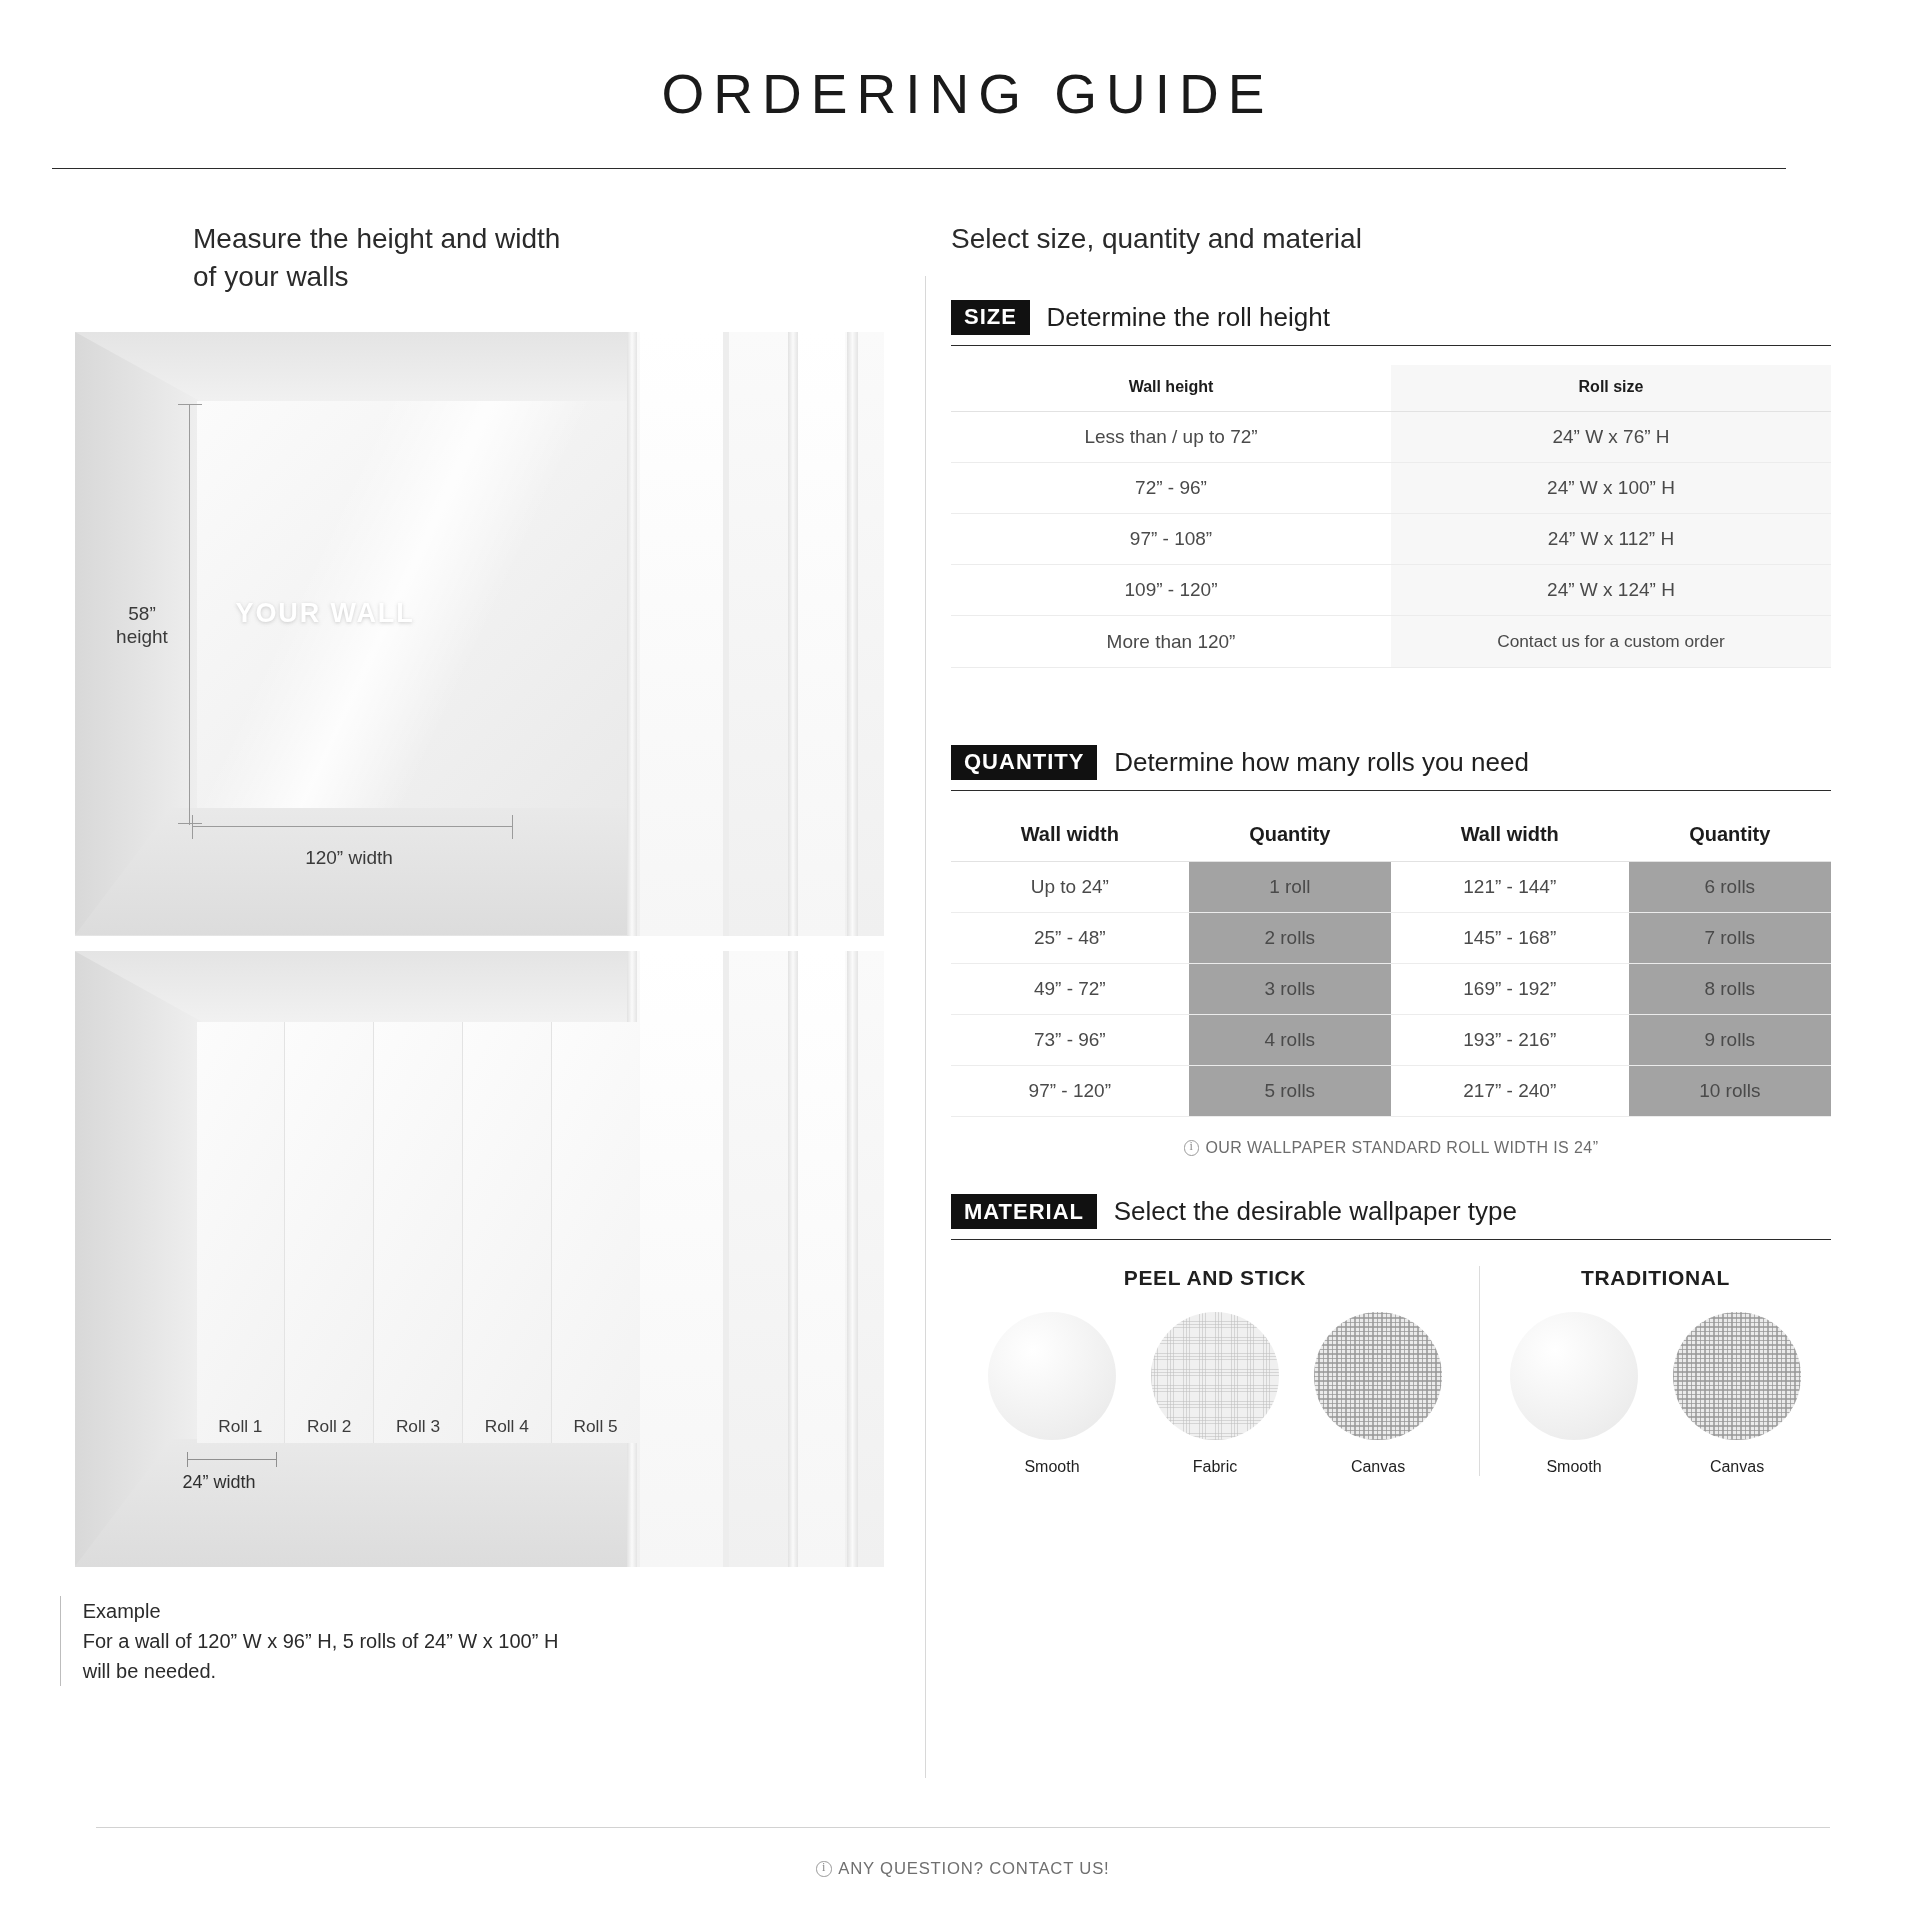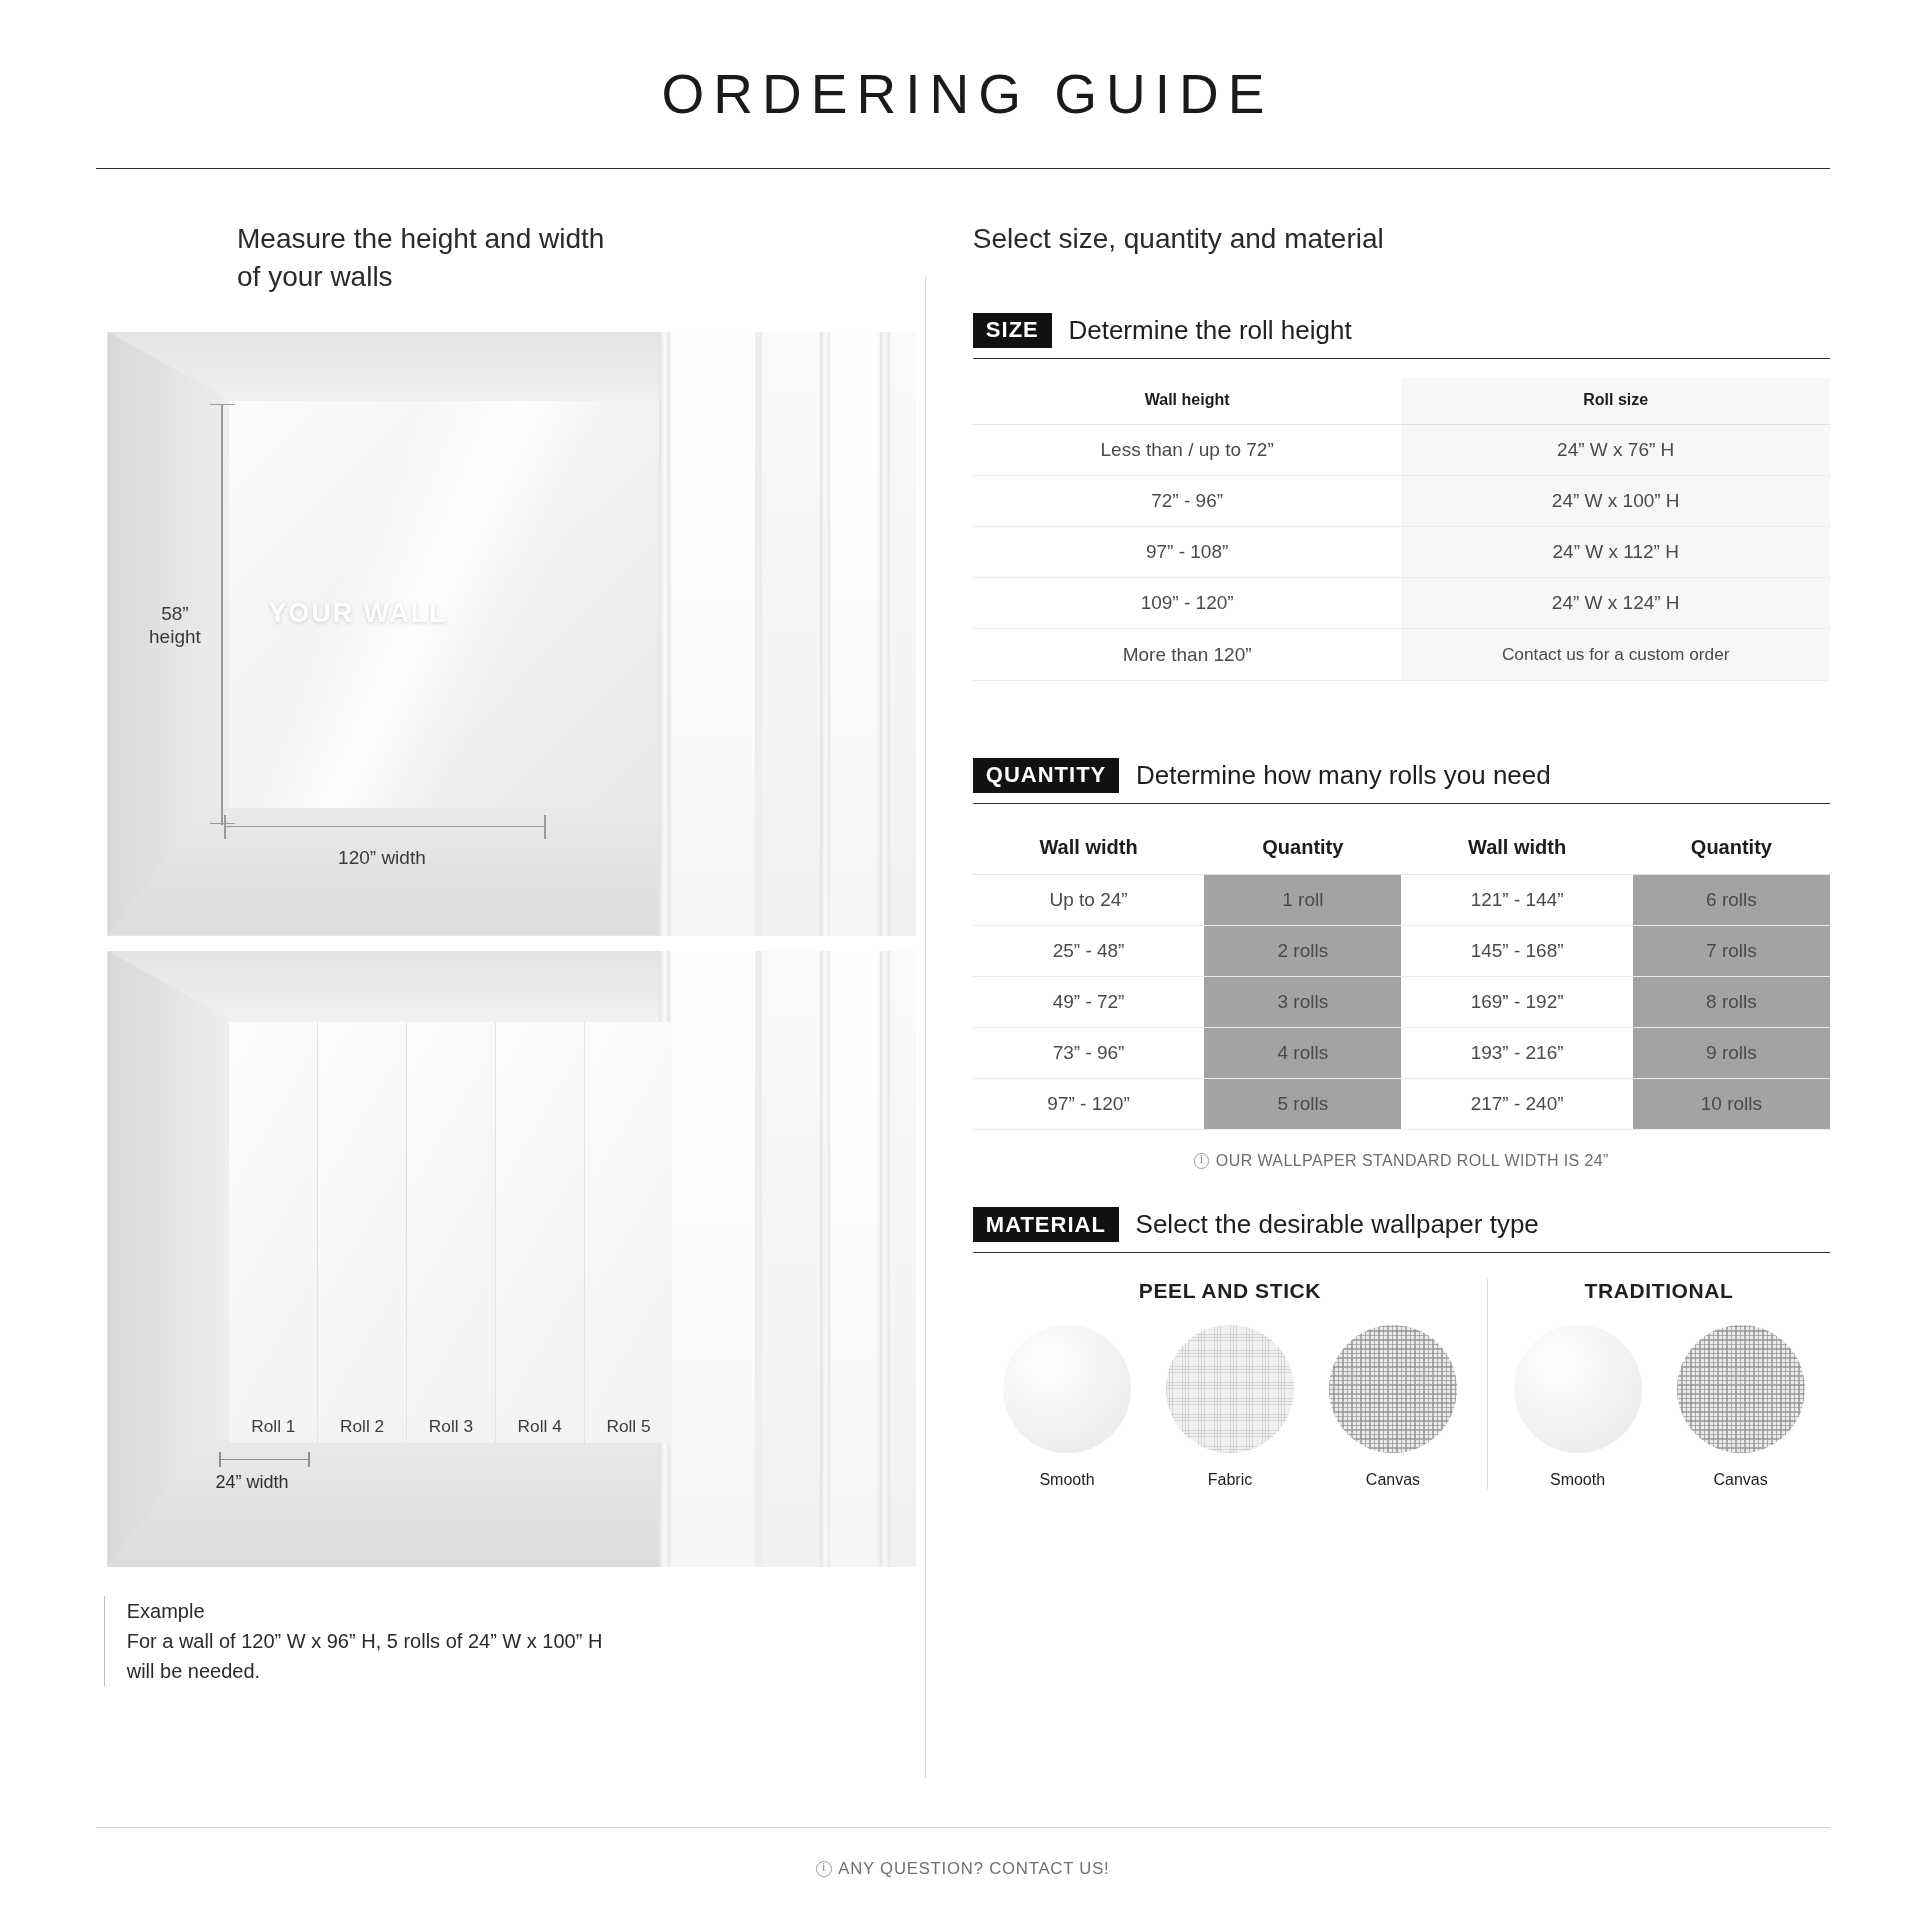--- a/index.html
+++ b/index.html
@@ -5,21 +5,21 @@
   * { box-sizing: border-box; }
   html, body { margin:0; padding:0; }
   body {
     width: 1926px; height: 1926px;
     background: #ffffff;
     font-family: "Liberation Sans", sans-serif;
     color: #222;
     position: relative;
     overflow: hidden;
   }
-  .page { width:1926px; height:1496px; position:relative; padding: 0 96px; }
+  .page { width:1926px; height:1496px; position:relative; padding: 0 52px; }
 
   
   .title {
     text-align:center;
     font-size: 55px;
     letter-spacing: 9px;
     font-weight: 400;
     color: #1a1a1a;
     padding-top: 62px;
     padding-left: 9px;
@@ -306,21 +306,21 @@
       <div class="example">
         <div>Example</div>
         <div>For a wall of 120” W x 96” H, 5 rolls of 24” W x 100” H</div>
         <div>will be needed.</div>
       </div>
     </div>
 
     <div class="col-right">
       <div class="col-head">Select size, quantity and material</div>
 
-      <div class="section" style="margin-top:55px;">
+      <div class="section" style="margin-top:42px;">
         <div class="sec-head">
           <span class="tag">SIZE</span>
           <span class="sec-title">Determine the roll height</span>
         </div>
         <div class="sec-rule"></div>
 
         <table class="size-table">
           <thead>
             <tr>
               <th style="width:50%">Wall height</th>

